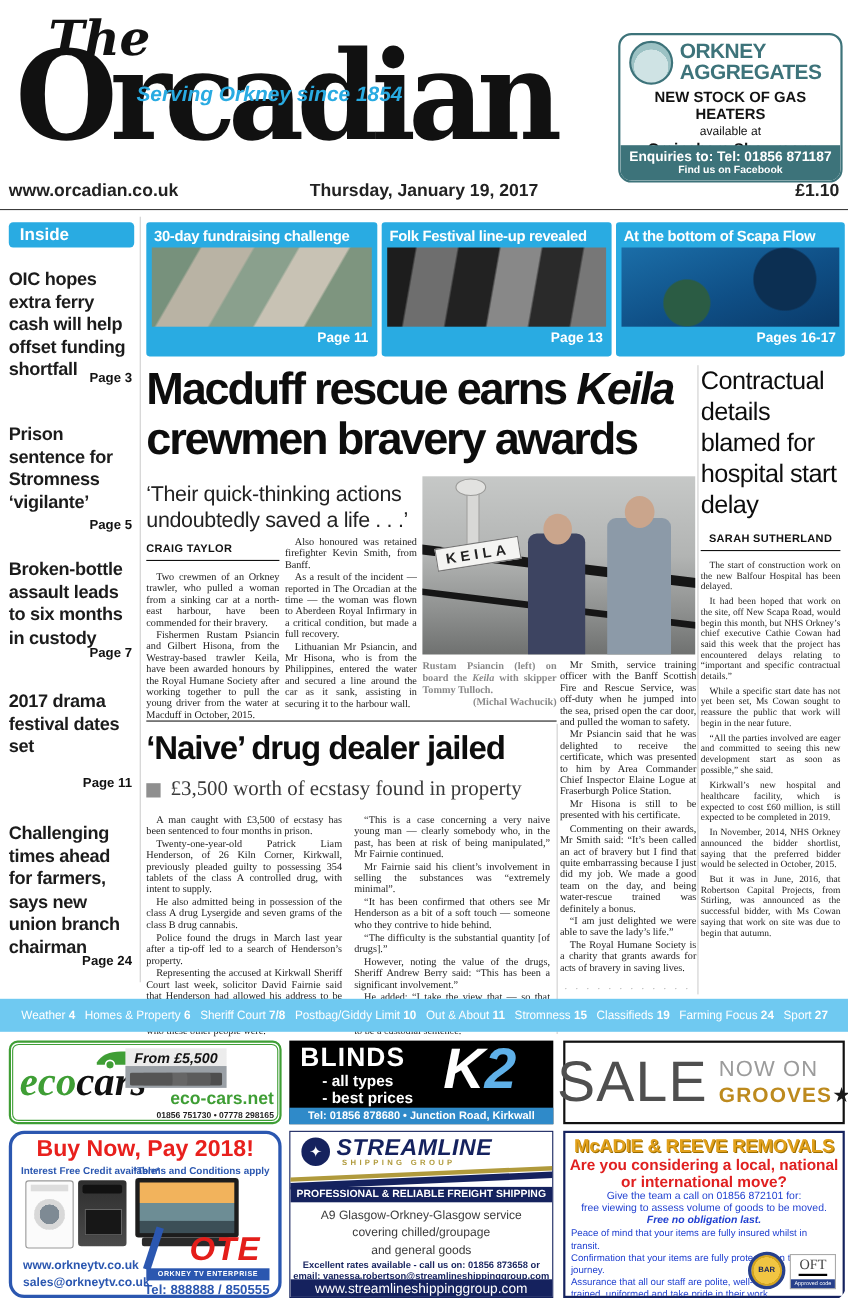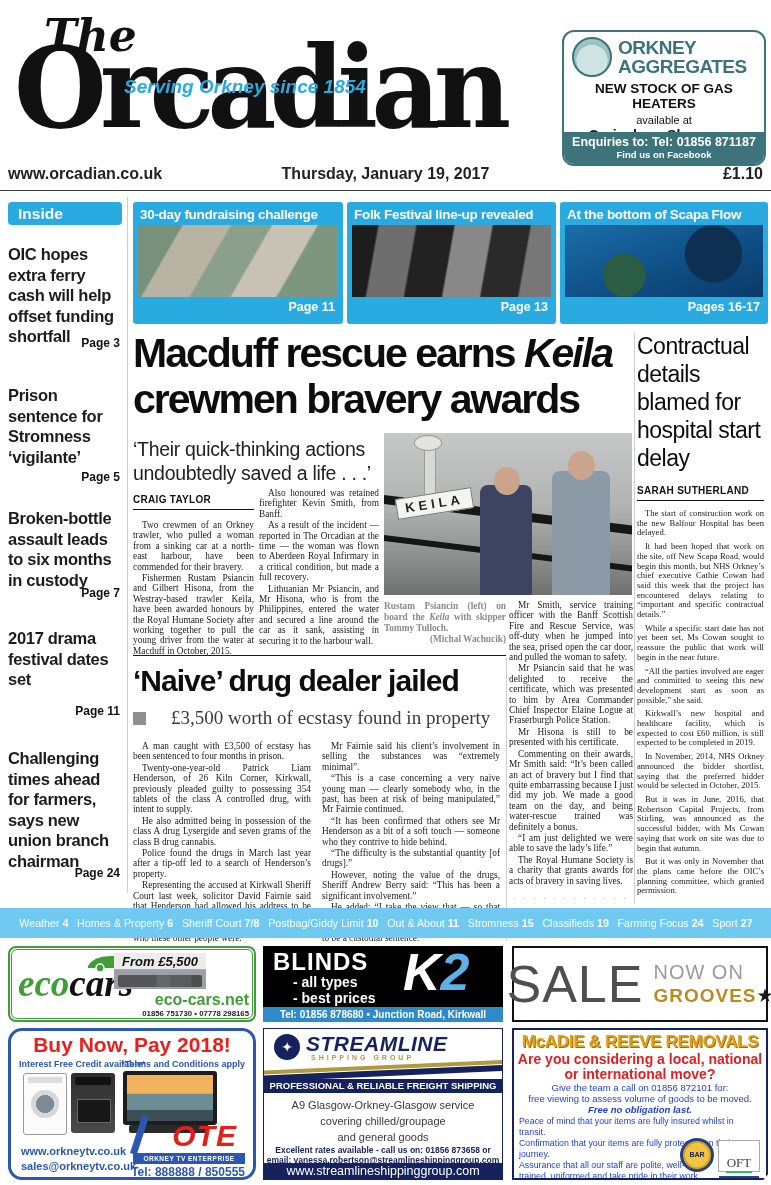--- a/index.html
+++ b/index.html
@@ -52,26 +52,26 @@
   
   .keila-photo{left:384px;top:433px;width:248px;height:162px;overflow:hidden;
      background:linear-gradient(180deg,#c6c8c7 0%,#b2b4b3 45%,#8f9190 75%,#6f7170 100%);}
   .rail{position:absolute;background:#161616;border-radius:3px;}
   .keila-sign{position:absolute;left:12px;top:60px;background:#f4f4f2;border:1px solid #777;
      transform:rotate(-9deg);padding:2px 8px;font-weight:bold;font-size:13px;letter-spacing:4px;color:#222;}
   .fig{position:absolute;border-radius:8px 8px 0 0;}
   .head{position:absolute;border-radius:50%;background:#caa58c;}
   .drug-box{left:133px;top:655px;width:373px;border-top:1.5px solid #191919;}
   .drug-hl{font-weight:bold;font-size:30px;letter-spacing:-1px;margin:8px 0 0;color:#0d0d0d;}
-  .drug-sub{margin-top:9px;font-family:"Liberation Serif",serif;font-size:19px;color:#3a3a3a;display:flex;align-items:center;gap:25px;}
+  .drug-sub{margin-top:9px;font-family:"Liberation Serif",serif;font-size:19px;color:#3a3a3a;display:flex;align-items:center;gap:9px;}
   .drug-sq{display:inline-block;width:13px;height:13px;background:#8f8f8f;flex:0 0 auto;}
   .drug-cols{display:flex;gap:11px;margin-top:12px;}
   .hosp{left:637px;top:332px;width:127px;}
   .hosp-hl{font-size:23px;line-height:28px;letter-spacing:-.5px;color:#0d0d0d;}
-  .hosp .byline{margin-top:13px;margin-bottom:8px;}
+  .hosp .byline{margin-top:13px;margin-bottom:8px;text-align:center;}
   .hosp .serif p{margin-bottom:4px;text-indent:8px;}
   .hosp .serif{font-size:8.6px;line-height:9.7px;}
   .vline{width:1px;background:#cfcfcf;}
   
   .navbar{left:0;top:908px;width:771px;height:30px;background:#6fc9f1;display:flex;align-items:center;justify-content:center;}
   .nav-inner{display:flex;gap:9px;white-space:nowrap;transform:scaleX(.97);}
   .nav-item{color:#fff;font-size:11px;}
   .nav-item b{font-weight:bold;}
   
   .eco{left:8px;top:946px;width:248px;height:76px;border:2px solid #3f9e35;border-radius:8px;box-sizing:border-box;}
@@ -175,21 +175,20 @@
     <div class="hosp-hl">Contractual details blamed for hospital start delay</div>
     <div class="byline">SARAH SUTHERLAND</div>
     <div class="serif">
       <p>The start of construction work on the new Balfour Hospital has been delayed.</p>
       <p>It had been hoped that work on the site, off New Scapa Road, would begin this month, but NHS Orkney’s chief executive Cathie Cowan had said this week that the project has encountered delays relating to “important and specific contractual details.”</p>
       <p>While a specific start date has not yet been set, Ms Cowan sought to reassure the public that work will begin in the near future.</p>
       <p>“All the parties involved are eager and committed to seeing this new development start as soon as possible,” she said.</p>
       <p>Kirkwall’s new hospital and healthcare facility, which is expected to cost £60 million, is still expected to be completed in 2019.</p>
       <p>In November, 2014, NHS Orkney announced the bidder shortlist, saying that the preferred bidder would be selected in October, 2015.</p>
       <p>But it was in June, 2016, that Robertson Capital Projects, from Stirling, was announced as the successful bidder, with Ms Cowan saying that work on site was due to begin that autumn.</p>
-      <p>But it was only in November that the plans came before the OIC’s planning committee, which granted permission.</p>
     </div>
   </div>
 
   <div class="abs standfirst">
     <span>‘Their quick-thinking actions</span><br>
     <span>undoubtedly saved a life . . .’</span>
   </div>
   <div class="abs byline" style="left:133px;top:494px;width:121px;">CRAIG TAYLOR</div>
 
   <div class="abs serif" style="left:133px;top:520px;width:121px;">
@@ -239,22 +238,22 @@
     <div class="drug-cols">
       <div class="serif" style="width:178px;">
         <p>A man caught with £3,500 of ecstasy has been sentenced to four months in prison.</p>
         <p>Twenty-one-year-old Patrick Liam Henderson, of 26 Kiln Corner, Kirkwall, previously pleaded guilty to possessing 354 tablets of the class A controlled drug, with intent to supply.</p>
         <p>He also admitted being in possession of the class A drug Lysergide and seven grams of the class B drug cannabis.</p>
         <p>Police found the drugs in March last year after a tip-off led to a search of Henderson’s property.</p>
         <p>Representing the accused at Kirkwall Sheriff Court last week, solicitor David Fairnie said that Henderson had allowed his address to be used by others, who had the drugs sent there.</p>
         <p>However, Henderson was unwilling to say who these other people were.</p>
       </div>
       <div class="serif" style="width:178px;">
+        <p>“This is a case concerning a very naive young man — clearly somebody who, in the past, has been at risk of being manipulated,” Mr Fairnie continued.</p>
         <p>Mr Fairnie said his client’s involvement in selling the substances was “extremely minimal”.</p>
-        <p>“This is a case concerning a very naive young man — clearly somebody who, in the past, has been at risk of being manipulated,” Mr Fairnie continued.</p>
         <p>“It has been confirmed that others see Mr Henderson as a bit of a soft touch — someone who they contrive to hide behind.</p>
         <p>“The difficulty is the substantial quantity [of drugs].”</p>
         <p>However, noting the value of the drugs, Sheriff Andrew Berry said: “This has been a significant involvement.”</p>
         <p>He added: “I take the view that — so that you and others will understand that this cannot be tolerated in a civilised society — there has to be a custodial sentence.”</p>
       </div>
     </div>
   </div>
 
   <div class="abs vline" style="left:127px;top:197px;height:696px;"></div>
   <div class="abs vline" style="left:506px;top:658px;height:282px;"></div>
@@ -358,18 +357,18 @@
     <div class="mc-blue">free viewing to assess volume of goods to be moved.</div>
     <div class="mc-blue" style="font-weight:bold;font-style:italic;">Free no obligation last.</div>
     <div class="mc-paras">
       <div>Peace of mind that your items are fully insured whilst in transit.</div>
       <div>Confirmation that your items are fully protected on their journey.</div>
       <div style="width:190px;">Assurance that all our staff are polite, well-trained, uniformed and take pride in their work.</div>
 
     </div>
     <div style="position:absolute;right:52px;bottom:6px;width:28px;height:28px;border-radius:50%;border:3px solid #27408b;background:radial-gradient(circle,#f1c542 0 60%,#d4a520 61% 100%);font-weight:bold;font-size:7px;color:#15225e;line-height:28px;text-align:center;">BAR</div>
     <div style="position:absolute;right:6px;bottom:6px;width:40px;height:30px;border:1px solid #aaa;background:#fff;">
-      <div style="font-family:'Liberation Serif',serif;font-size:13px;color:#444;border-bottom:2px solid #22c55e;width:26px;margin:14px auto 0;">OFT</div>
+      <div style="font-family:'Liberation Serif',serif;font-size:13px;color:#444;border-bottom:2px solid #000000;width:26px;margin:1px auto 0;">OFT</div>
       <div style="background:#27408b;color:#fff;font-size:5px;line-height:8px;margin-top:3px;">Approved code</div>
     </div>
   </div>
 
 </div>
 
 </body></html>

